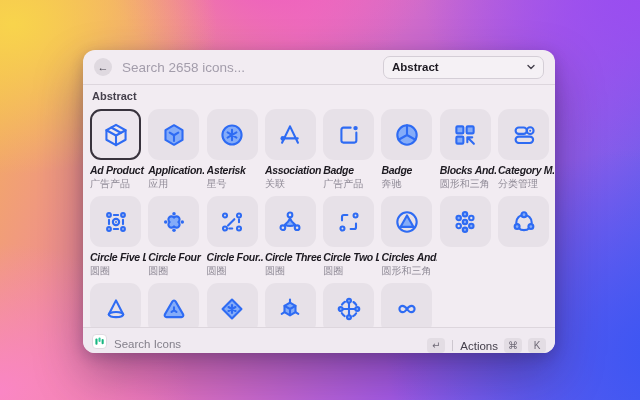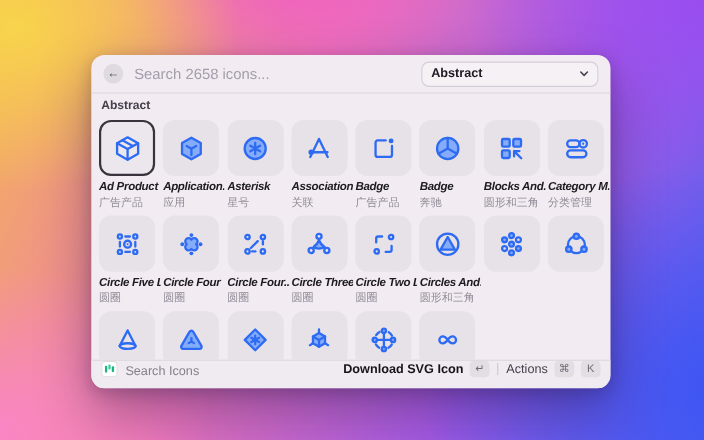--- a/index.html
+++ b/index.html
@@ -34,21 +34,21 @@
   .grid{display:grid;grid-template-columns:repeat(8,51px);column-gap:7.3px;row-gap:7px;}
   .cell{width:51px;}
   .tile{width:51px;height:51px;border-radius:11px;background:#e7e1e8;
     display:flex;align-items:center;justify-content:center;box-sizing:border-box;cursor:default;}
   .tile.selected{border:2px solid #38333d;background:#ece6ed;}
   .en{margin-top:4px;font-size:10.5px;font-weight:700;color:#1d1a21;letter-spacing:-.3px;
     white-space:nowrap;overflow:hidden;width:56px;height:12px;font-style:italic;}
   .zh{margin-top:1px;font-size:10px;color:#8f8a96;white-space:nowrap;overflow:hidden;width:56px;height:12px;}
   
   .footer{position:absolute;left:0;right:0;bottom:0;height:25px;border-top:1px solid #ddd6dd;
-    background:#f0eaf1;display:flex;align-items:flex-start;padding:0 9px;gap:7px;}
+    background:#f0eaf1;display:flex;align-items:flex-end;padding:0 9px;gap:7px;}
   .brand{display:flex;align-items:center;gap:7px;}
   .app-name{font-size:11.5px;color:#84808b;}
   .footer-right{margin-left:auto;display:flex;align-items:center;gap:7px;}
   .primary-label{font-size:11.5px;font-weight:700;color:#17141b;cursor:default;}
   .keycap{min-width:10px;height:15px;padding:0 4px;border-radius:4px;background:#e3dde4;
     color:#6f6a77;font-size:10px;display:flex;align-items:center;justify-content:center;}
   .pipe{width:1px;height:11px;background:#cdc7cf;}
   .actions-label{font-size:11.5px;color:#45404c;cursor:default;}
   .fbtn{display:flex;align-items:center;gap:6px;}
 </style>
@@ -324,21 +324,20 @@
             <rect x=".5" y=".5" width="14" height="14" rx="3.5" fill="#ffffff" stroke="#e0dae1"></rect>
             <rect x="3.4" y="4.4" width="2.1" height="6.4" rx="1" fill="#18b580"></rect>
             <rect x="6.5" y="3.4" width="2.1" height="4.6" rx="1" fill="#2fcf9e"></rect>
             <rect x="9.6" y="4.9" width="2.1" height="5.4" rx="1" fill="#18b580"></rect>
           </svg>
       </span>
       <span class="app-name">Search Icons</span>
     </div>
     <div class="footer-right">
       <div class="fbtn">
-        <span class="primary-label">Download SVG Icon</span>
         <span class="keycap">↵</span>
       </div>
       <div class="pipe"></div>
       <div class="fbtn">
         <span class="actions-label">Actions</span>
         <span class="keycap">⌘</span>
         <span class="keycap">K</span>
       </div>
     </div>
   </div>

